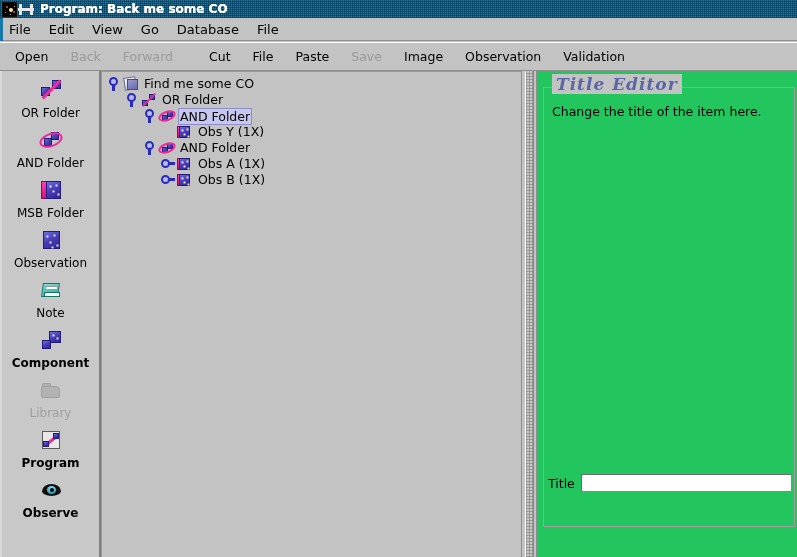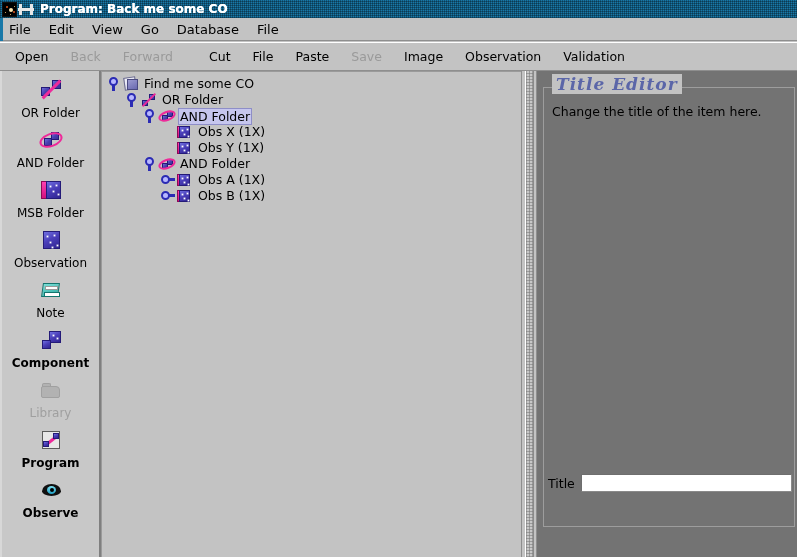--- a/index.html
+++ b/index.html
@@ -326,21 +326,21 @@
     background-size: 3px 3px, 3px 3px;
     border-left: 1px solid #ffffff;
     border-right: 1px solid #8a8a8a;
     box-sizing: border-box;
   }
 
   
   .editor-pane {
     position: absolute; left: 537px; top: 0;
     width: 260px; height: 486px;
-    background: #737373;
+    background: #22c55e;
     box-sizing: border-box;
     padding: 8px 0 0 6px;
   }
   .titled-border {
     position: relative;
     width: 252px; height: 440px;
     box-sizing: border-box;
     border: 1px solid #9d9d9d;
     border-top: 1px solid #9d9d9d;
     margin-top: 8px;
@@ -576,77 +576,64 @@
             <span class="tree-handle"></span>
             <span class="tree-icon">
               <span class="msb-left" style="left:1px;top:2px;width:3px;height:12px;"></span>
               <span class="obs-cube" style="left:3px;top:2px;width:11px;height:12px;">
                 <span class="dot" style="left:2px;top:3px;"></span>
                 <span class="dot" style="left:7px;top:2px;"></span>
                 <span class="dot" style="left:4px;top:7px;"></span>
                 <span class="dot" style="left:8px;top:9px;"></span>
               </span>
             </span>
-            <span class="tree-label">Obs X (1X)</span>
+            <span class="tree-label">Obs Y (1X)</span>
+          </div>
+          <div class="tree-row" style="padding-left: 36px;">
+            <span class="tree-handle h-exp">
+              <span class="ring"></span>
+              <span class="stem"></span>
+            </span>
+            <span class="tree-icon">
+              <span class="sq-blue" style="left:4px;top:7px;width:6px;height:6px;"></span>
+              <span class="sq-blue" style="left:9px;top:3px;width:6px;height:6px;"></span>
+              <span class="ellipse-mag" style="left:0px;top:3px;width:18px;height:10px;"></span>
+            </span>
+            <span class="tree-label">AND Folder</span>
           </div>
           <div class="tree-row" style="padding-left: 54px;">
-            <span class="tree-handle"></span>
+            <span class="tree-handle h-col">
+              <span class="ring"></span>
+              <span class="stem"></span>
+            </span>
             <span class="tree-icon">
               <span class="msb-left" style="left:1px;top:2px;width:3px;height:12px;"></span>
               <span class="obs-cube" style="left:3px;top:2px;width:11px;height:12px;">
                 <span class="dot" style="left:2px;top:3px;"></span>
                 <span class="dot" style="left:7px;top:2px;"></span>
                 <span class="dot" style="left:4px;top:7px;"></span>
                 <span class="dot" style="left:8px;top:9px;"></span>
               </span>
             </span>
-            <span class="tree-label">Obs Y (1X)</span>
-          </div>
-          <div class="tree-row" style="padding-left: 36px;">
-            <span class="tree-handle h-exp">
-              <span class="ring"></span>
-              <span class="stem"></span>
-            </span>
-            <span class="tree-icon">
-              <span class="sq-blue" style="left:4px;top:7px;width:6px;height:6px;"></span>
-              <span class="sq-blue" style="left:9px;top:3px;width:6px;height:6px;"></span>
-              <span class="ellipse-mag" style="left:0px;top:3px;width:18px;height:10px;"></span>
-            </span>
-            <span class="tree-label">AND Folder</span>
+            <span class="tree-label">Obs A (1X)</span>
           </div>
           <div class="tree-row" style="padding-left: 54px;">
             <span class="tree-handle h-col">
               <span class="ring"></span>
               <span class="stem"></span>
             </span>
             <span class="tree-icon">
               <span class="msb-left" style="left:1px;top:2px;width:3px;height:12px;"></span>
               <span class="obs-cube" style="left:3px;top:2px;width:11px;height:12px;">
                 <span class="dot" style="left:2px;top:3px;"></span>
                 <span class="dot" style="left:7px;top:2px;"></span>
                 <span class="dot" style="left:4px;top:7px;"></span>
                 <span class="dot" style="left:8px;top:9px;"></span>
               </span>
             </span>
-            <span class="tree-label">Obs A (1X)</span>
-          </div>
-          <div class="tree-row" style="padding-left: 54px;">
-            <span class="tree-handle h-col">
-              <span class="ring"></span>
-              <span class="stem"></span>
-            </span>
-            <span class="tree-icon">
-              <span class="msb-left" style="left:1px;top:2px;width:3px;height:12px;"></span>
-              <span class="obs-cube" style="left:3px;top:2px;width:11px;height:12px;">
-                <span class="dot" style="left:2px;top:3px;"></span>
-                <span class="dot" style="left:7px;top:2px;"></span>
-                <span class="dot" style="left:4px;top:7px;"></span>
-                <span class="dot" style="left:8px;top:9px;"></span>
-              </span>
-            </span>
             <span class="tree-label">Obs B (1X)</span>
           </div>
         </div>
     </div>
 
     <div class="divider">
       <div class="grip"></div>
     </div>
 
     <div class="editor-pane">

